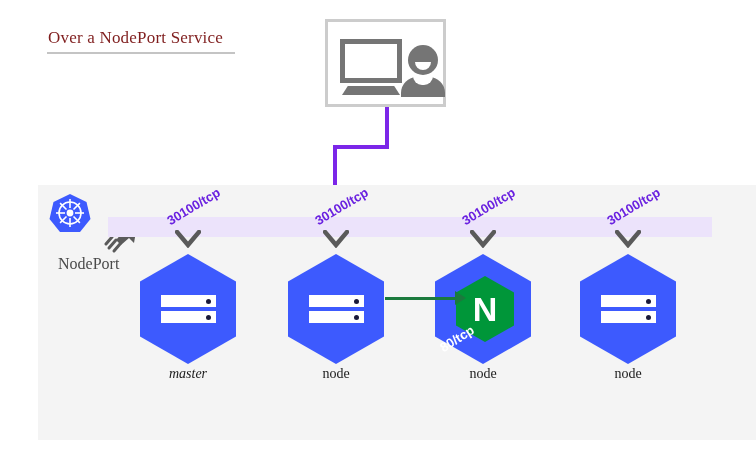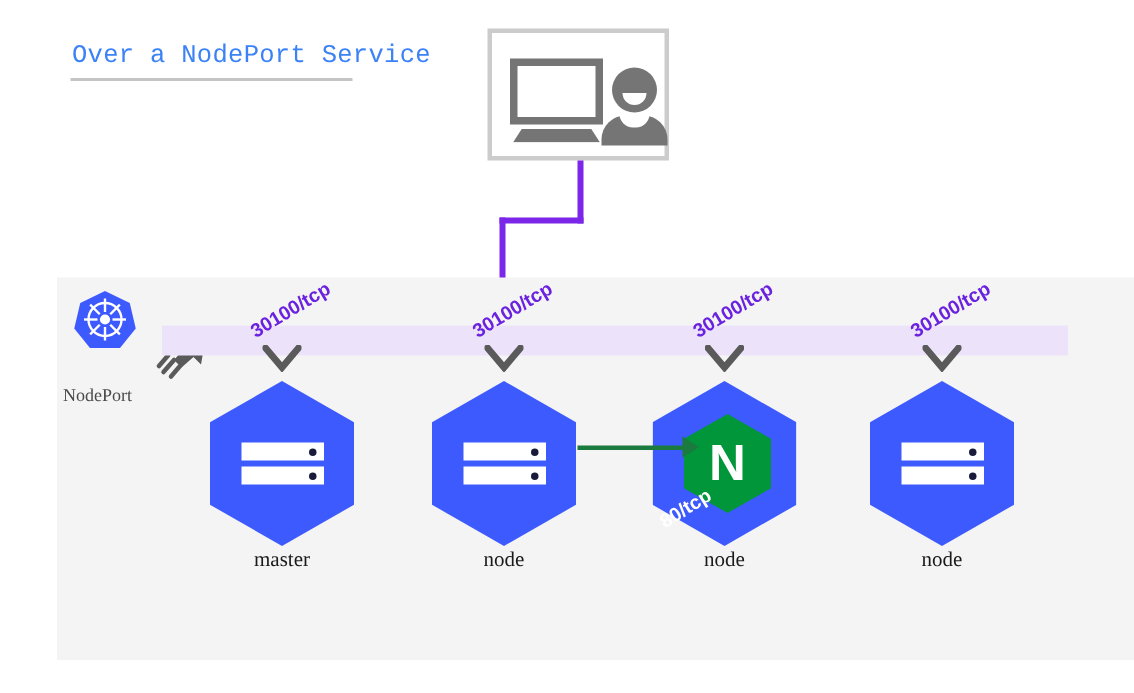--- a/index.html
+++ b/index.html
@@ -8,23 +8,23 @@
     background:#ffffff;
     font-family:"Liberation Serif", serif;
     overflow:hidden;
     position:relative;
   }
   #stage{position:absolute;left:0;top:0;width:756px;height:462px;}
 
   
   .title{
     position:absolute;left:48px;top:28px;
-    font-family:Liberation Mono, monospace;
+    font-family:Liberation Serif, serif;
     font-size:17px;
-    color:#3b82f6;
+    color:#7f1d1d;
     letter-spacing:.2px;
     white-space:nowrap;
   }
   .title-rule{
     position:absolute;left:47px;top:52px;
     width:188px;height:2px;background:#c4c4c4;
   }
 
   
   .client-box{
@@ -90,24 +90,24 @@
     width:722px;height:255px;
     background:#f4f4f4;
   }
 
   
   .k8s{
     position:absolute;left:48px;top:192px;
     width:44px;height:44px;
   }
   .nodeport-label{
-    position:absolute;left:42px;top:255px;
+    position:absolute;left:58px;top:255px;
     width:90px;
     font-family:"Liberation Serif", serif;
-    font-size:12px;line-height:17px;
+    font-size:16px;line-height:17px;
     color:#4a4a4a;
   }
   .cursor{
     position:absolute;left:104px;top:216px;
     width:40px;height:40px;
   }
 
   
   .bar{
     position:absolute;left:108px;top:217px;
@@ -278,21 +278,21 @@
   <div id="nodes-layer">
       <div class="node" style="left: 140px; top: 254px;">
         <div class="hexblue"></div>
         <div class="rack">
           <div class="bar1"></div>
           <div class="bar2"></div>
           <div class="dot d1"></div>
           <div class="dot d2"></div>
         </div>
       </div>
-      <div class="caption" style="left: 128px;">master</div>
+      <div class="caption" style="left: 128px; font-style: italic;">master</div>
       <div class="node" style="left: 288px; top: 254px;">
         <div class="hexblue"></div>
         <div class="rack">
           <div class="bar1"></div>
           <div class="bar2"></div>
           <div class="dot d1"></div>
           <div class="dot d2"></div>
         </div>
       </div>
       <div class="caption" style="left: 276px;">node</div>

